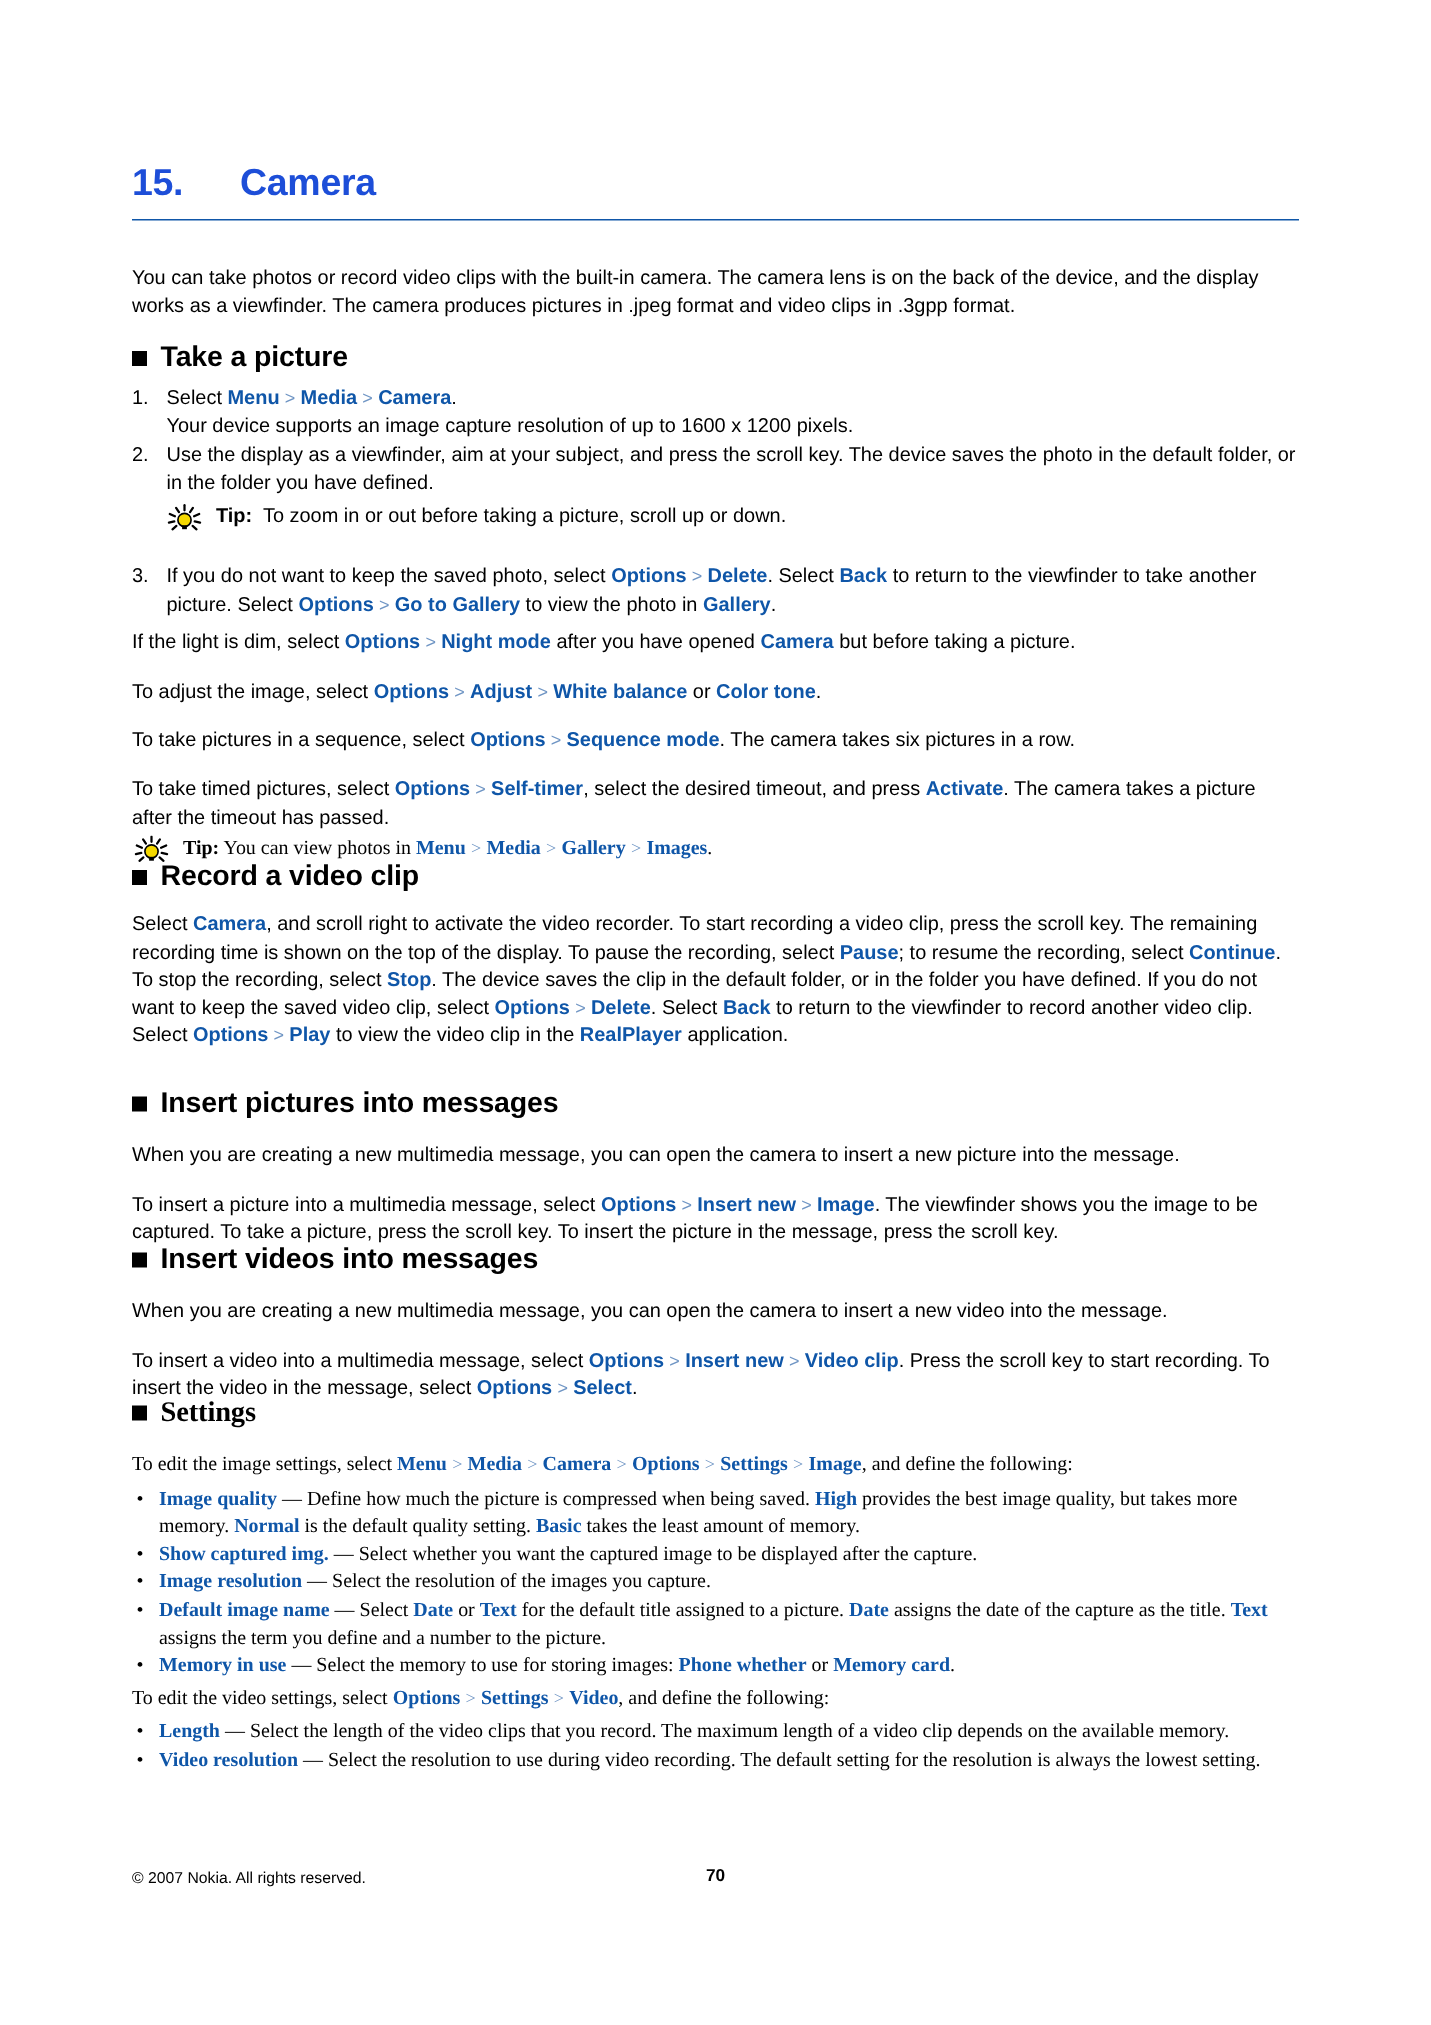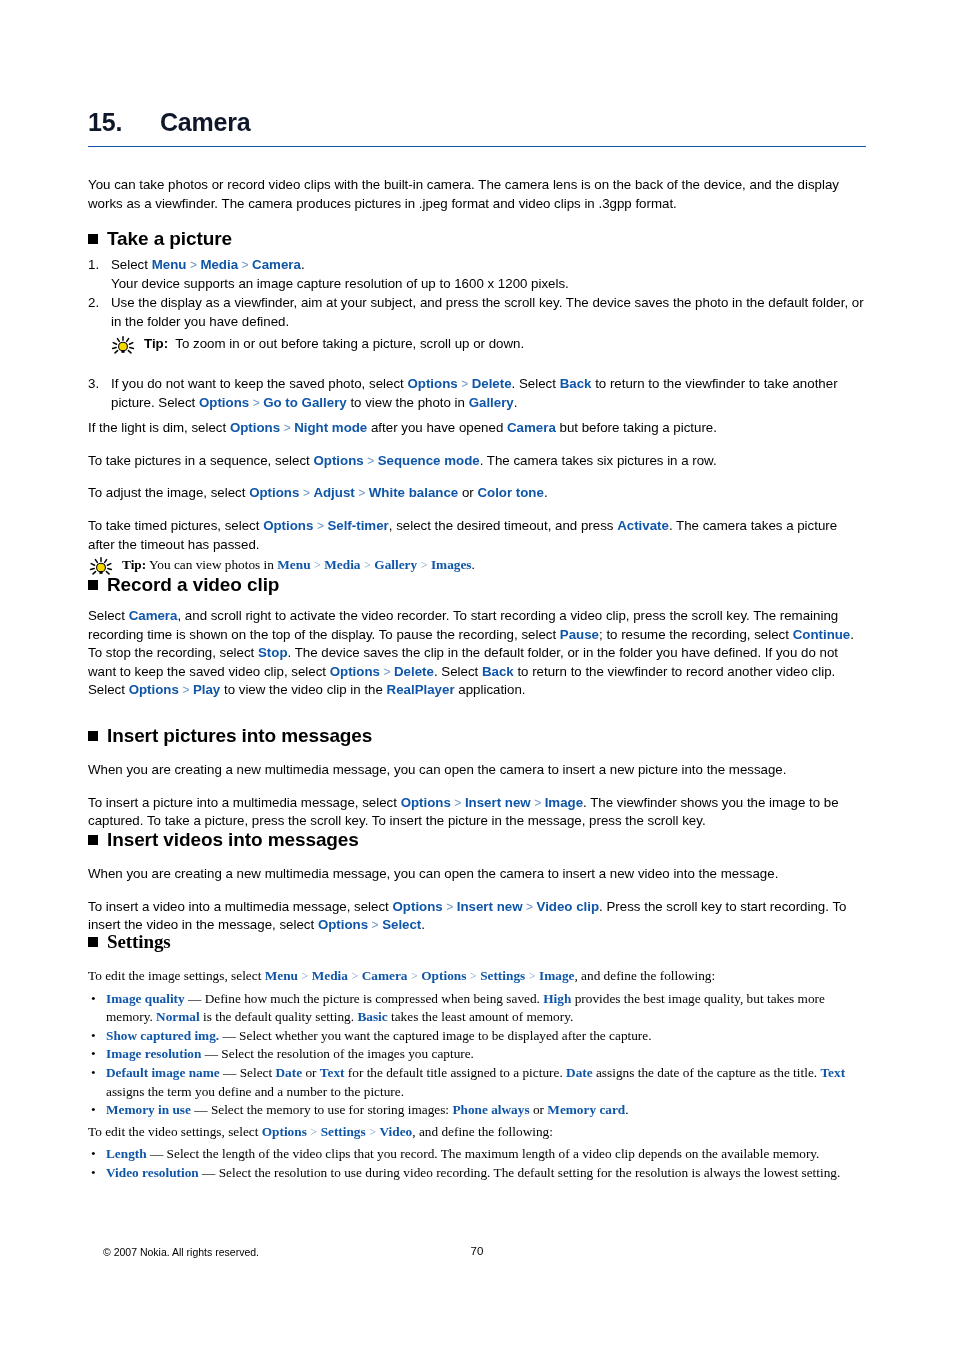--- a/index.html
+++ b/index.html
@@ -28,21 +28,21 @@
     position: absolute;
     top: 108px;
     left: 0;
     width: 778px;
   }
   .chapter-row {
     display: flex;
     align-items: baseline;
     font-size: 25px;
     font-weight: bold;
-    color: #0f172a;
+    color: #1d4ed8;
     letter-spacing: -0.2px;
   }
   .chapter-num { width: 72px; flex: none; }
   .chapter-title { flex: 1; }
   .chapter-rule {
     margin-top: 9px;
     border-bottom: 1.6px solid #0f56a8;
     width: 778px;
   }
 
@@ -153,27 +153,27 @@
 
   
   .footer {
     position: absolute;
     left: 0;
     top: 1246px;
     width: 778px;
     font-size: 10.5px;
     color: #000;
   }
-  .footer .copy { position: absolute; left: 15px; top: 0; text-align: right; }
+  .footer .copy { position: absolute; left: 0; top: 0; text-align: right; }
   .footer .pageno {
     position: absolute;
     left: 0; right: 0;
     top: -1px;
     text-align: center;
-    font-weight: normal;
+    font-weight: bold;
     font-size: 11.5px;
   }
 </style>
 </head>
 <body>
 
 <div class="page">
 
   <div class="chapter">
     <div class="chapter-row">
@@ -223,23 +223,23 @@
     </div>
 
     <ol class="steps" style="margin-top:14px;">
       <li>
         <span class="num">3.</span><span>If you do not want to keep the saved photo, select </span><span class="blue">Options</span><span class="sep">&gt;</span><span class="blue">Delete</span><span>. Select </span><span class="blue">Back</span><span> to return to the viewfinder to take another picture. Select </span><span class="blue">Options</span><span class="sep">&gt;</span><span class="blue">Go to Gallery</span><span> to view the photo in </span><span class="blue">Gallery</span><span>.</span>
       </li>
     </ol>
 
     <div class="p" style="margin-top:7px;"><span>If the light is dim, select </span><span class="blue">Options</span><span class="sep">&gt;</span><span class="blue">Night mode</span><span> after you have opened </span><span class="blue">Camera</span><span> but before taking a picture.</span></div>
 
+    <div class="p"><span>To adjust the image, select </span><span class="blue">Options</span><span class="sep">&gt;</span><span class="blue">Adjust</span><span class="sep">&gt;</span><span class="blue">White balance</span><span> or </span><span class="blue">Color tone</span><span>.</span></div>
+
     <div class="p"><span>To take pictures in a sequence, select </span><span class="blue">Options</span><span class="sep">&gt;</span><span class="blue">Sequence mode</span><span>. The camera takes six pictures in a row.</span></div>
-
-    <div class="p"><span>To adjust the image, select </span><span class="blue">Options</span><span class="sep">&gt;</span><span class="blue">Adjust</span><span class="sep">&gt;</span><span class="blue">White balance</span><span> or </span><span class="blue">Color tone</span><span>.</span></div>
 
     <div class="p tight"><span>To take timed pictures, select </span><span class="blue">Options</span><span class="sep">&gt;</span><span class="blue">Self-timer</span><span>, select the desired timeout, and press </span><span class="blue">Activate</span><span>. The camera takes a picture after the timeout has passed.</span></div>
 
     <div class="tip" style="margin-top:2px;font-family:Liberation Serif, serif;">
       <span class="bulb">
         <svg width="26" height="20" viewBox="0 0 26 20" aria-hidden="true">
           <g stroke="#000" stroke-width="1.5" stroke-linecap="round">
             <line x1="13" y1="0.8" x2="13" y2="4.2"></line>
             <line x1="7.4" y1="2.6" x2="9.3" y2="5.4"></line>
             <line x1="18.6" y1="2.6" x2="16.7" y2="5.4"></line>
@@ -290,21 +290,21 @@
       <span>Settings</span>
     </div>
 
     <div class="p tight" style="margin-bottom:4px;"><span>To edit the image settings, select </span><span class="blue">Menu</span><span class="sep">&gt;</span><span class="blue">Media</span><span class="sep">&gt;</span><span class="blue">Camera</span><span class="sep">&gt;</span><span class="blue">Options</span><span class="sep">&gt;</span><span class="blue">Settings</span><span class="sep">&gt;</span><span class="blue">Image</span><span>, and define the following:</span></div>
 
     <ul class="bullets">
       <li><span class="dot">•</span><span class="blue">Image quality</span><span> — Define how much the picture is compressed when being saved. </span><span class="blue">High</span><span> provides the best image quality, but takes more memory. </span><span class="blue">Normal</span><span> is the default quality setting. </span><span class="blue">Basic</span><span> takes the least amount of memory.</span></li>
       <li><span class="dot">•</span><span class="blue">Show captured img.</span><span> — Select whether you want the captured image to be displayed after the capture.</span></li>
       <li><span class="dot">•</span><span class="blue">Image resolution</span><span> — Select the resolution of the images you capture.</span></li>
       <li><span class="dot">•</span><span class="blue">Default image name</span><span> — Select </span><span class="blue">Date</span><span> or </span><span class="blue">Text</span><span> for the default title assigned to a picture. </span><span class="blue">Date</span><span> assigns the date of the capture as the title. </span><span class="blue">Text</span><span> assigns the term you define and a number to the picture.</span></li>
-      <li><span class="dot">•</span><span class="blue">Memory in use</span><span> — Select the memory to use for storing images: </span><span class="blue">Phone always</span><span> or </span><span class="blue">Memory card</span><span>.</span></li>
+      <li><span class="dot">•</span><span class="blue">Memory in use</span><span> — Select the memory to use for storing images: </span><span class="blue">Phone whether</span><span> or </span><span class="blue">Memory card</span><span>.</span></li>
     </ul>
 
     <div class="p tight" style="margin-top:3px;margin-bottom:4px;"><span>To edit the video settings, select </span><span class="blue">Options</span><span class="sep">&gt;</span><span class="blue">Settings</span><span class="sep">&gt;</span><span class="blue">Video</span><span>, and define the following:</span></div>
 
     <ul class="bullets">
       <li><span class="dot">•</span><span class="blue">Length</span><span> — Select the length of the video clips that you record. The maximum length of a video clip depends on the available memory.</span></li>
       <li><span class="dot">•</span><span class="blue">Video resolution</span><span> — Select the resolution to use during video recording. The default setting for the resolution is always the lowest setting.</span></li>
     </ul>
   </div>
 

